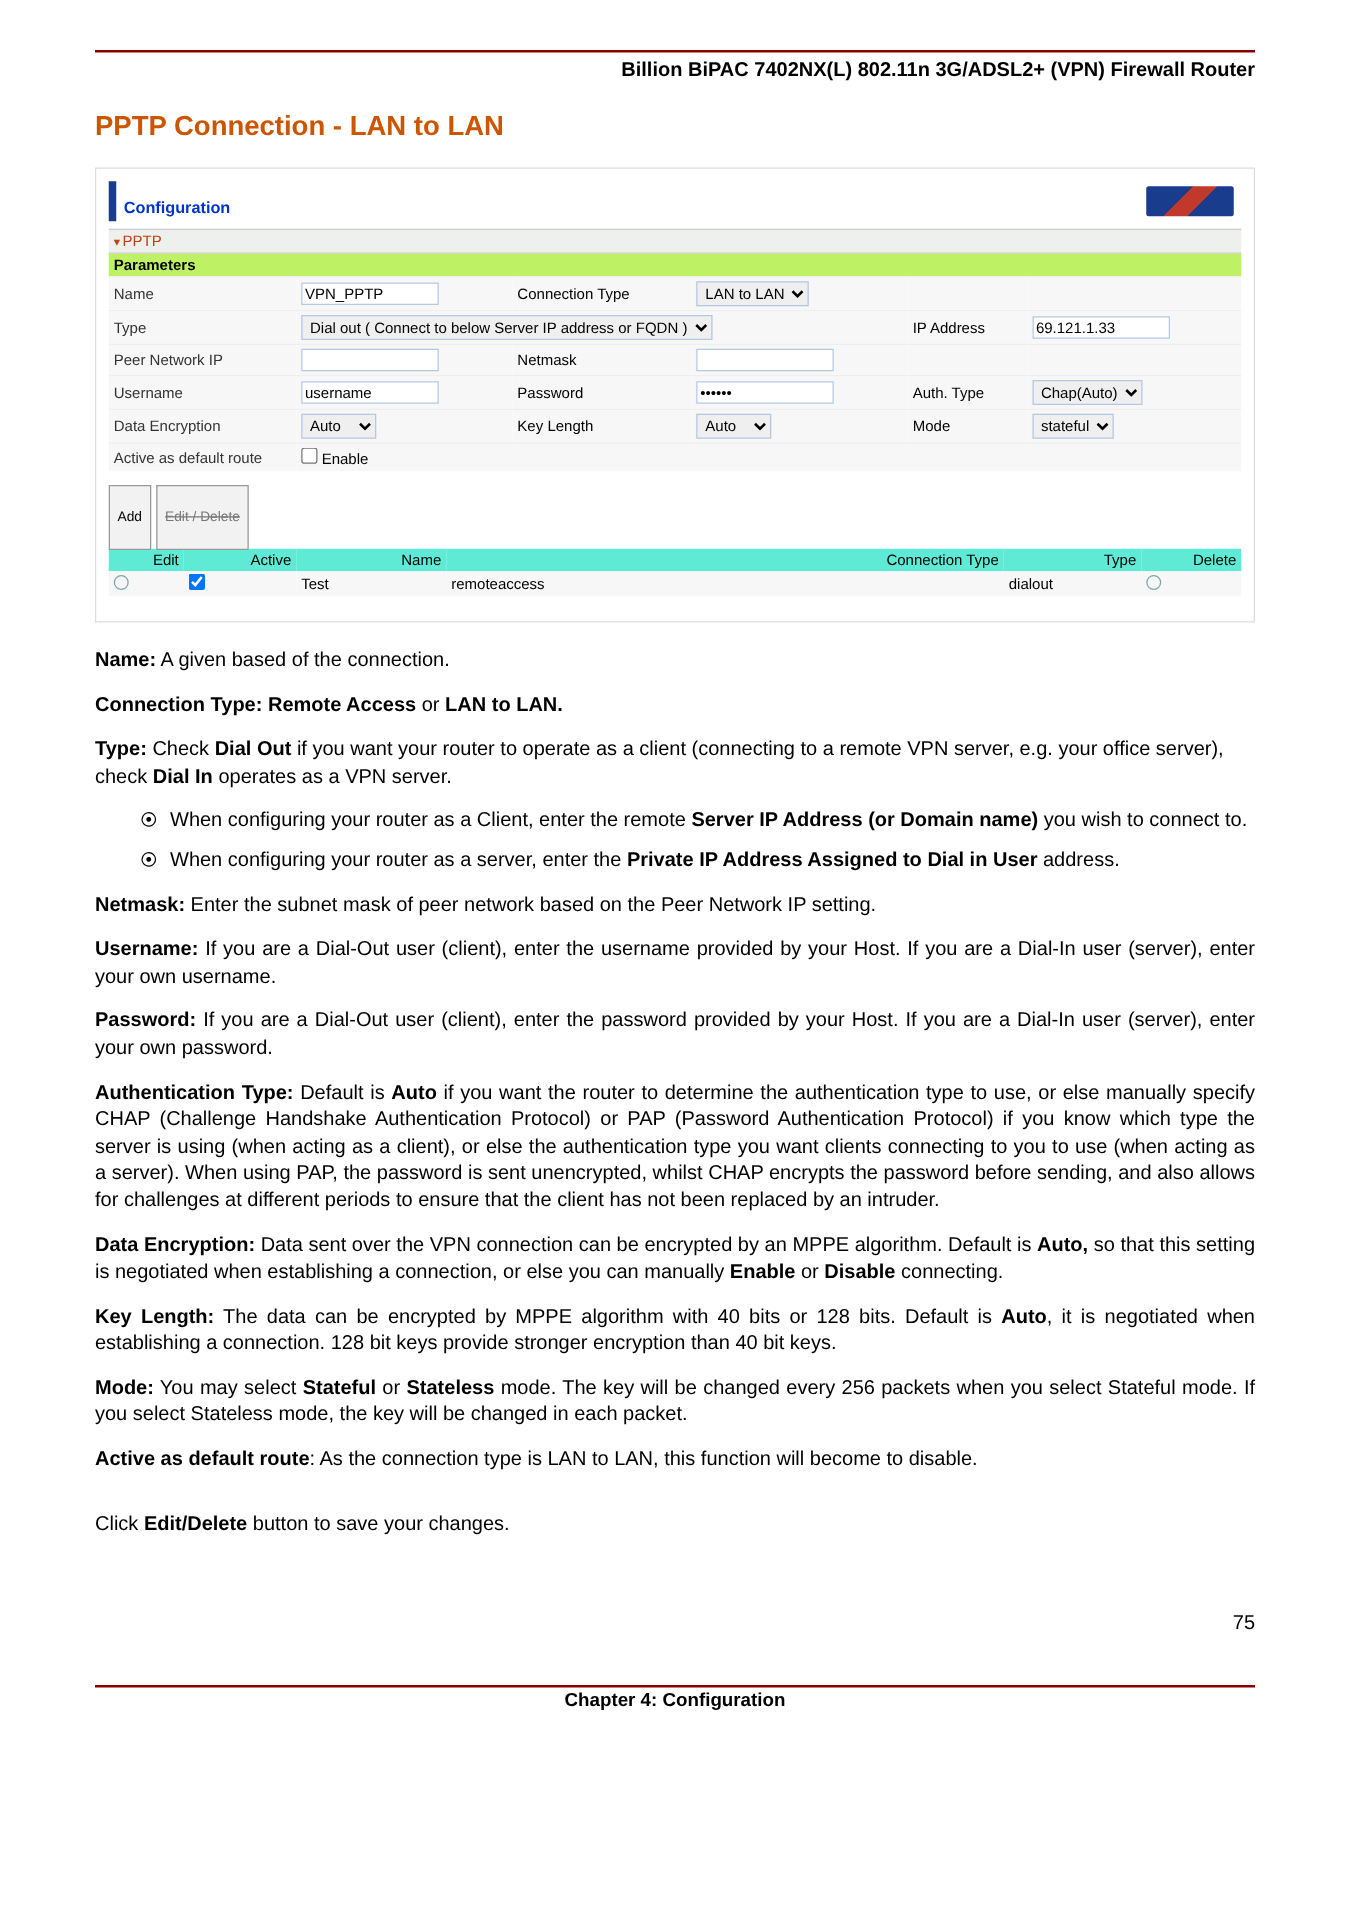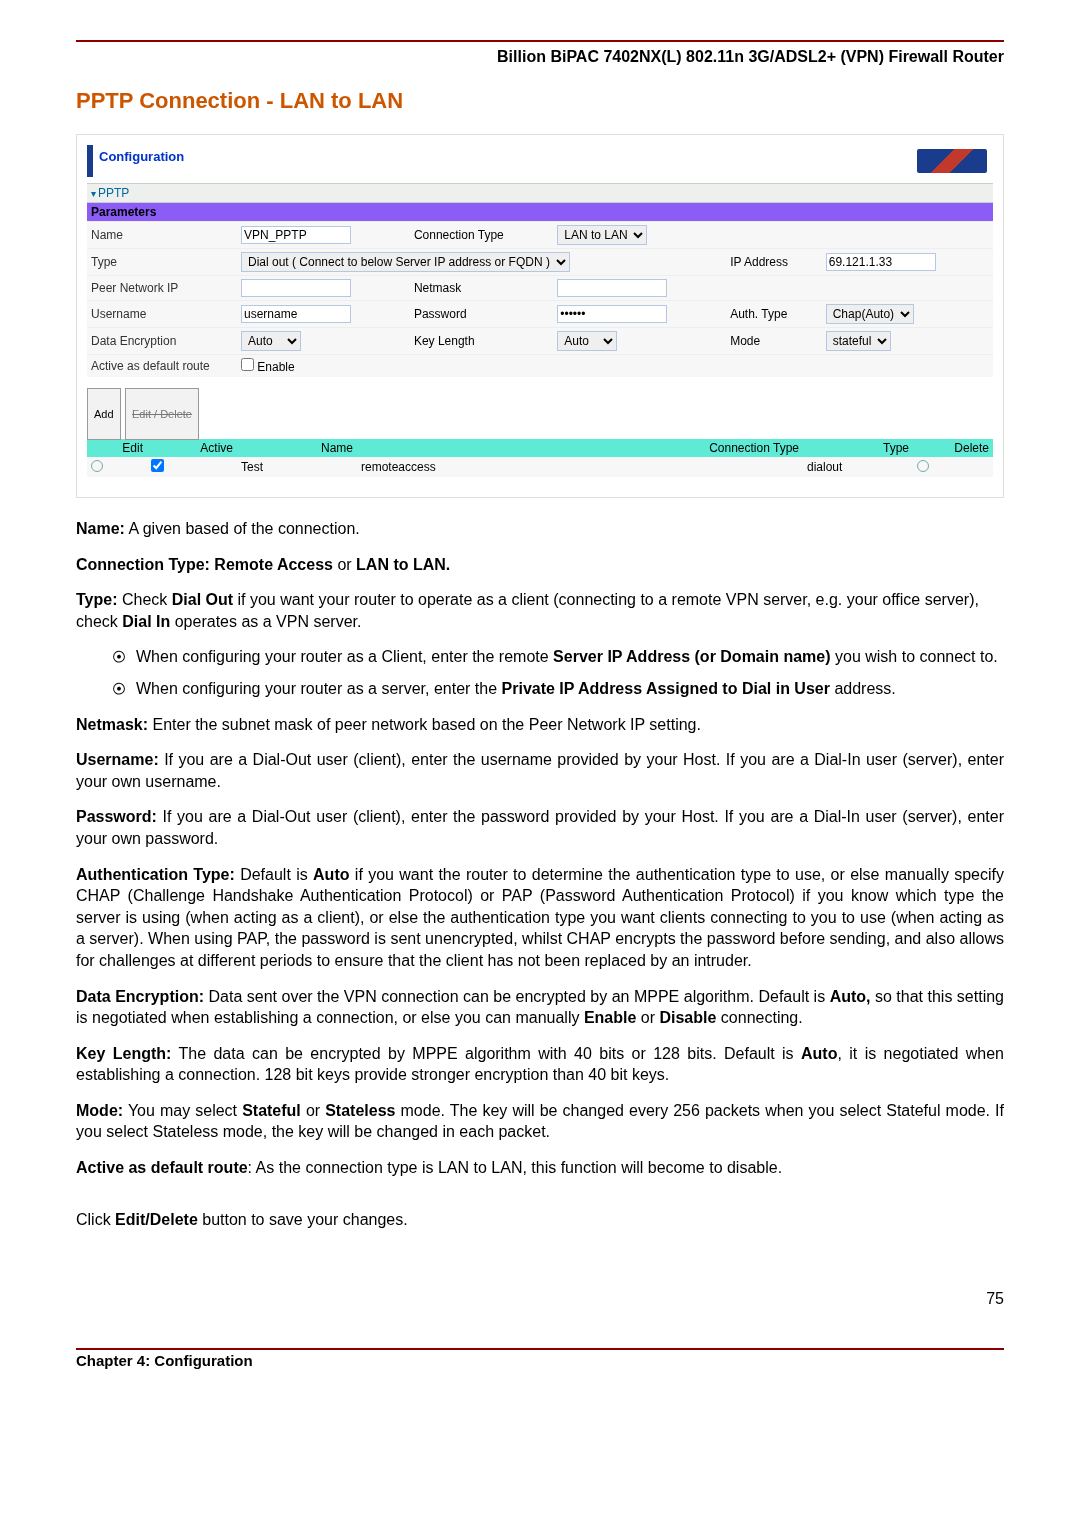--- a/index.html
+++ b/index.html
@@ -4,27 +4,27 @@
 <style>
   * { margin: 0; padding: 0; box-sizing: border-box; }
   body { font-family: Arial, Helvetica, sans-serif; background: #fff; width: 1080px; }
   .page { padding: 40px 76px 30px 76px; }
   .header-line { border-top: 2px solid #8a0000; margin-bottom: 6px; }
   .doc-title { text-align: right; font-weight: bold; font-size: 16px; margin-bottom: 22px; }
   .section-title { color: #cc5500; font-weight: bold; font-size: 22px; margin-bottom: 20px; }
 
   
   .panel-wrap { border: 1px solid #ddd; padding: 10px 10px 20px 10px; margin-bottom: 20px; }
-  .conf-bar { display: flex; align-items: flex-start; justify-content: space-between; border-left: 6px solid #1a3c8c; padding: 4px 6px; margin-bottom: 6px; }
+  .conf-bar { display: flex; align-items: flex-end; justify-content: space-between; border-left: 6px solid #1a3c8c; padding: 4px 6px; margin-bottom: 6px; }
   .conf-bar-left { color: #0033cc; font-weight: bold; font-size: 13px; }
   .logo-shape { width: 70px; height: 24px; background: linear-gradient(135deg,#1a3c8c 40%,#c0392b 40%,#c0392b 60%,#1a3c8c 60%); border-radius: 2px; }
 
-  .pptp-bar { background: #eef0ee; font-size: 12px; padding: 2px 4px; color: #0369a1; border-top: 1px solid #ccc; border-bottom: 1px solid #ccc; }
+  .pptp-bar { background: #eef0ee; font-size: 12px; padding: 2px 4px; color: #c2410c; border-top: 1px solid #ccc; border-bottom: 1px solid #ccc; }
   .pptp-bar::before { content: "▾"; font-size: 10px; margin-right: 2px; }
-  .param-head { background: #8b5cf6; font-size: 12px; font-weight: bold; padding: 2px 4px; }
+  .param-head { background: #bef264; font-size: 12px; font-weight: bold; padding: 2px 4px; }
 
   table.params { width: 100%; border-collapse: collapse; font-size: 12px; }
   table.params td { padding: 3px 4px; vertical-align: middle; background: #f6f7f6; border-top: 1px solid #eee; }
   table.params td.lbl { width: 150px; color: #333; }
   input[type=text], input[type=password], select { font-size: 12px; padding: 1px 2px; }
   input[type=text], input[type=password] { width: 110px; border: 1px solid #b5c7e3; }
   select { border: 1px solid #b5c7e3; }
 
   .tab-row { margin-top: 10px; margin-bottom: 0; }
   .tab-btn { display: inline-block; border: 1px solid #999; padding: 19px 6px; font-size: 11px; background: #f2f2f2; position: relative; top: 1px; }
@@ -37,21 +37,21 @@
 
   
   .body p { font-size: 16px; margin-bottom: 14px; line-height: 1.35; }
   .body p.justify { text-align: justify; }
   .body ul { margin: 0 0 14px 60px; padding: 0; list-style: none; }
   .body ul li { font-size: 16px; margin-bottom: 10px; text-align: justify; line-height: 1.35; }
   .body ul li::before { content: "⦿"; margin-left: -24px; margin-right: 10px; font-size: 14px; }
   strong, b { font-weight: bold; }
 
   .footer-line { border-top: 2px solid #8a0000; margin-top: 40px; }
-  .footer { display: flex; justify-content: flex-start; font-size: 15px; padding-top: 2px; }
+  .footer { display: flex; justify-content: center; font-size: 15px; padding-top: 2px; }
   .footer .chapter { font-weight: bold; }
 </style>
 </head>
 <body>
 
 <div class="page">
   <div class="header-line"></div>
   <div class="doc-title">Billion BiPAC 7402NX(L) 802.11n 3G/ADSL2+ (VPN) Firewall Router</div>
   <div class="section-title">PPTP Connection - LAN to LAN</div>
 

